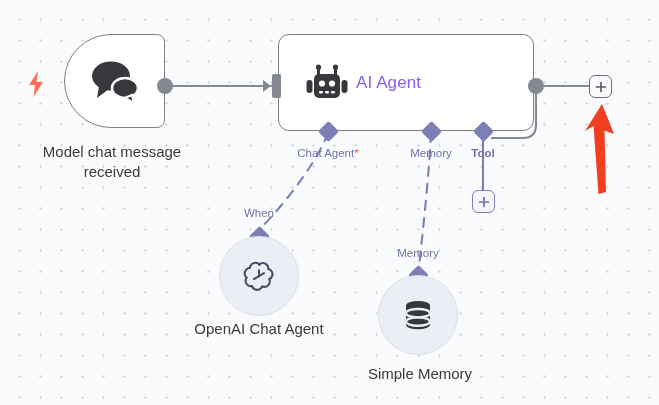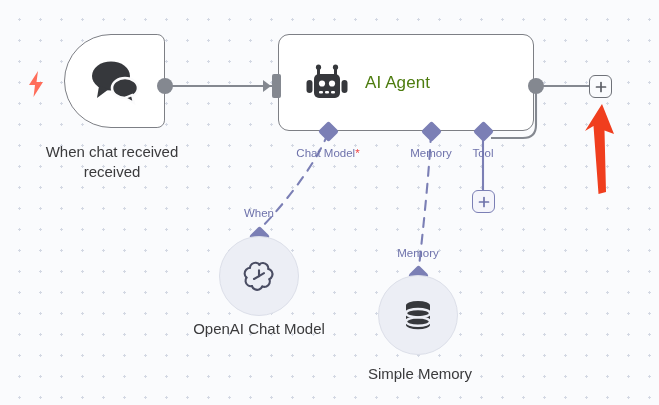--- a/index.html
+++ b/index.html
@@ -61,23 +61,23 @@
   }
   .agent-inner {
     position: absolute;
     left: 0; top: 0; right: 0; bottom: 0;
     display: flex;
     align-items: center;
     padding-left: 26px;
   }
   .robot-icon { width: 44px; height: 38px; flex: none; }
   .agent-title {
-    margin-left: 16px;
+    margin-left: 7px;
     font-size: 17px;
-    color: #4d7c0f;
+    color: #8b5cf6;
     letter-spacing: .1px;
     white-space: nowrap;
   }
 
   
   .port-circle {
     position: absolute;
     width: 16px; height: 16px;
     border-radius: 50%;
     background: #848890;
@@ -185,21 +185,21 @@
     <svg class="trigger-icon" viewBox="0 0 56 48">
       <ellipse cx="24" cy="19" rx="19" ry="14.5" fill="#36383c"></ellipse>
       <path d="M 12 29 L 10 41 L 22 32 Z" fill="#36383c"></path>
       <ellipse cx="38" cy="31" rx="13" ry="10" fill="#36383c" stroke="#fbfbfc" stroke-width="2.6"></ellipse>
       <path d="M 45 38 L 47 46 L 38 41 Z" fill="#36383c" stroke="#fbfbfc" stroke-width="2.2"></path>
     </svg>
   </div>
   <svg class="bolt-icon" viewBox="0 0 16 26">
     <path d="M 10 0 L 1 14 L 7 14 L 5.5 26 L 15 11 L 8.5 11 Z" fill="#ff6d5a"></path>
   </svg>
-  <div class="node-caption" style="left:14px; top:142px; width:196px;">When chat received
+  <div class="node-caption" style="left:14px; top:142px; width:196px;">Model chat message
 received</div>
 
   <div class="port-circle" style="left:157px; top:78px;"></div>
 
   <div class="agent-node">
     <div class="agent-inner">
       <svg class="robot-icon" viewBox="0 0 44 38">
         <rect x="12" y="5" width="3" height="7" fill="#36383c"></rect>
         <rect x="29" y="5" width="3" height="7" fill="#36383c"></rect>
         <circle cx="13.5" cy="3.2" r="2.6" fill="#36383c"></circle>
@@ -219,23 +219,23 @@
 
   <div class="port-in" style="left:272px; top:74px;"></div>
   <div class="port-in-arrow" style="left:263px; top:80px;"></div>
 
   <div class="port-circle" style="left:528px; top:78px;"></div>
 
   <div class="diamond" style="left:321px; top:124px;"></div>
   <div class="diamond" style="left:424px; top:124px;"></div>
   <div class="diamond" style="left:476px; top:124px;"></div>
 
-  <div class="port-label" style="left:268px; top:147px; width:120px;"><span>Chat Model</span><span class="req-star">*</span></div>
+  <div class="port-label" style="left:268px; top:147px; width:120px;"><span>Chat Agent</span><span class="req-star">*</span></div>
   <div class="port-label" style="left:391px; top:147px; width:80px;">Memory</div>
-  <div class="port-label" style="left:453px; top:147px; width:60px;">Tool</div>
+  <div class="port-label" style="left:453px; top:147px; width:60px;font-weight:bold;">Tool</div>
 
   <div class="plus-btn plus-gray" style="left:589px; top:75px;">
     <svg class="plus-glyph" width="12" height="12" viewBox="0 0 12 12">
       <line x1="6" y1="1.5" x2="6" y2="10.5" stroke="#5b5e65" stroke-width="1.7" stroke-linecap="round"></line>
       <line x1="1.5" y1="6" x2="10.5" y2="6" stroke="#5b5e65" stroke-width="1.7" stroke-linecap="round"></line>
     </svg>
   </div>
   <div class="plus-btn plus-purple" style="left:472px; top:190px;">
     <svg class="plus-glyph" width="12" height="12" viewBox="0 0 12 12">
       <line x1="6" y1="1.5" x2="6" y2="10.5" stroke="#6e72ab" stroke-width="1.7" stroke-linecap="round"></line>
@@ -257,21 +257,21 @@
         <path d="M13 30.1c-3 .6-5.9-1.4-6.4-4.5-.2-1.5.1-2.9.9-4"></path>
         <path d="M7.5 21.6c-2.3-2-2.5-5.6-.4-7.9 1-1.1 2.4-1.8 3.8-1.9"></path>
         <path d="M10.9 11.8c.3-3 3-5.3 6.1-5 1.5.2 2.8.9 3.7 2"></path>
       </g>
       <g fill="none" stroke="#4a4d63" stroke-width="2.1" stroke-linecap="round">
         <path d="M20 14.3v5.8l-5 2.9"></path>
         <path d="M25 17.2 20 20.1"></path>
       </g>
     </svg>
   </div>
-  <div class="node-caption" style="left:159px; top:319px; width:200px;">OpenAI Chat Model</div>
+  <div class="node-caption" style="left:159px; top:319px; width:200px;">OpenAI Chat Agent</div>
 
   <div class="diamond" style="left:411px; top:268px;"></div>
   <div class="sub-node" style="left:378px; top:275px;">
     <svg class="sub-icon" viewBox="0 0 40 40">
       <ellipse cx="20" cy="10.5" rx="12" ry="4.6" fill="#36383c"></ellipse>
       <path d="M8 10.5 v6.5 a12 4.6 0 0 0 24 0 v-6.5" fill="#36383c"></path>
       <path d="M8 19 v6.5 a12 4.6 0 0 0 24 0 V19" fill="#36383c"></path>
       <path d="M8 27.5 v2.2 a12 4.6 0 0 0 24 0 v-2.2" fill="#36383c"></path>
       <ellipse cx="20" cy="18.2" rx="12" ry="4.2" fill="none" stroke="#eceef5" stroke-width="2.4"></ellipse>
       <ellipse cx="20" cy="26.6" rx="12" ry="4.2" fill="none" stroke="#eceef5" stroke-width="2.4"></ellipse>

